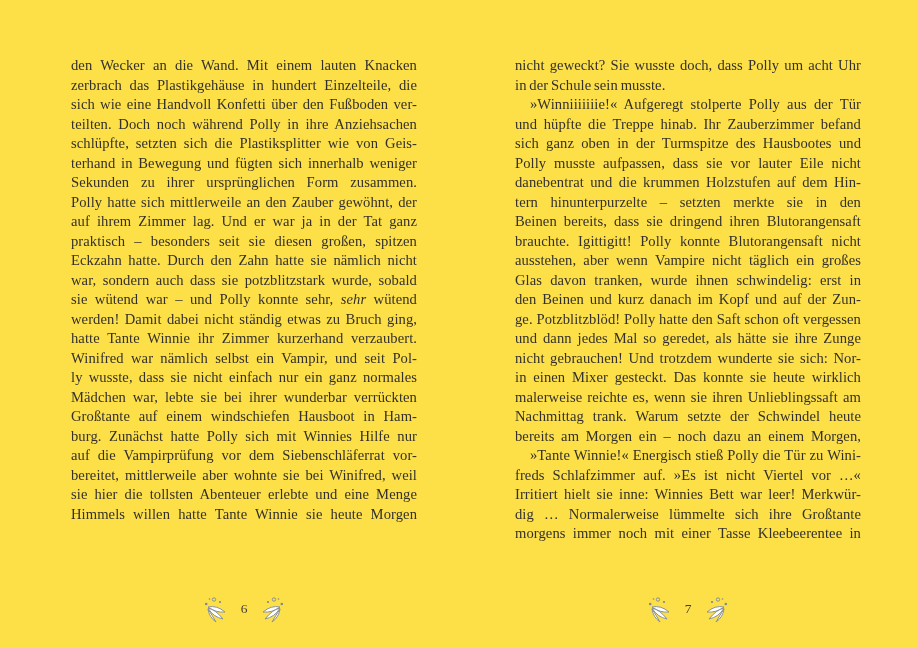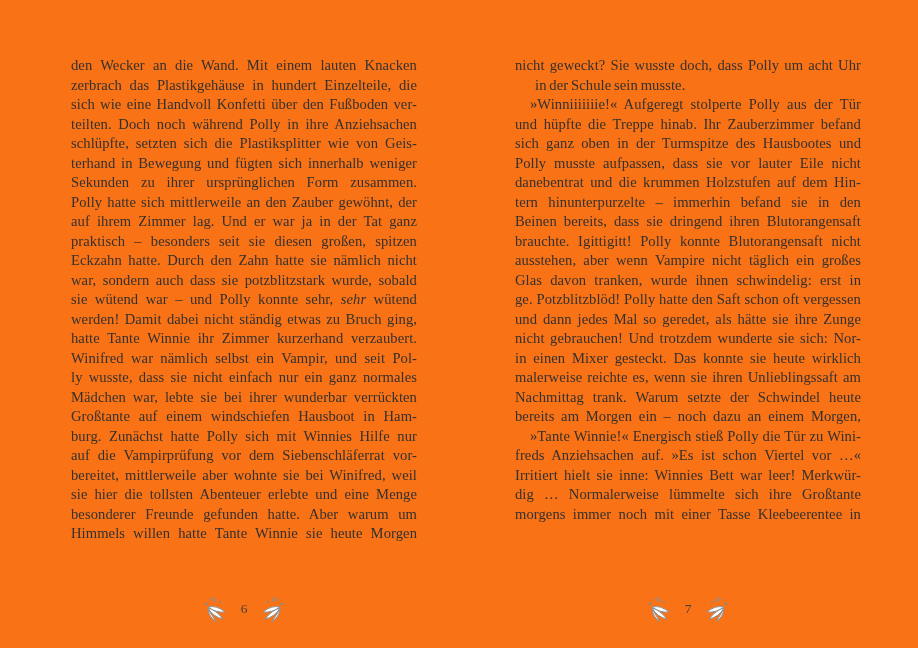--- a/index.html
+++ b/index.html
@@ -4,41 +4,41 @@
 <style>
   html, body { margin: 0; padding: 0; }
   body {
     width: 918px; height: 648px;
     background: #ffffff;
     font-family: "Liberation Serif", "DejaVu Serif", serif;
     color: #33302e;
     position: relative;
     overflow: hidden;
   }
-  .spread { position: absolute; inset: 0; background: #f97316; }
+  .spread { position: absolute; inset: 0; background: #fde047; }
   .text-col {
     position: absolute;
     top: 56px;
     width: 346px;
   }
   .col-left  { left: 71px; }
   .col-right { left: 515px; }
   .line {
     font-size: 14.6px;
     line-height: 19.5px;
     height: 19.5px;
     overflow: hidden;
     text-align: justify;
     text-align-last: justify;
     text-justify: inter-word;
     word-spacing: -0.06em;
     letter-spacing: 0.005em;
     white-space: normal;
   }
-  .line.para-end { text-align-last: left; margin-left: 20px; }
+  .line.para-end { text-align-last: left; }
   .line.indent { text-indent: 15px; }
   .line i { font-style: italic; }
   .page-footer {
     position: absolute;
     top: 592px;
     width: 346px;
     height: 36px;
     display: flex;
     align-items: center;
     justify-content: center;
@@ -77,46 +77,46 @@
       <div class="line">werden! Damit dabei nicht ständig etwas zu Bruch ging,</div>
       <div class="line">hatte Tante Winnie ihr Zimmer kurzerhand verzaubert.</div>
       <div class="line">Winifred war nämlich selbst ein Vampir, und seit Pol-</div>
       <div class="line">ly wusste, dass sie nicht einfach nur ein ganz normales</div>
       <div class="line">Mädchen war, lebte sie bei ihrer wunderbar verrückten</div>
       <div class="line">Großtante auf einem windschiefen Hausboot in Ham-</div>
       <div class="line">burg. Zunächst hatte Polly sich mit Winnies Hilfe nur</div>
       <div class="line">auf die Vampirprüfung vor dem Siebenschläferrat vor-</div>
       <div class="line">bereitet, mittlerweile aber wohnte sie bei Winifred, weil</div>
       <div class="line">sie hier die tollsten Abenteuer erlebte und eine Menge</div>
-      <div class="line">besonderer Freunde gefunden hatte. Aber warum um</div>
       <div class="line">Himmels willen hatte Tante Winnie sie heute Morgen</div>
     </div>
 
   <div class="text-col col-right">
       <div class="line">nicht geweckt? Sie wusste doch, dass Polly um acht Uhr</div>
       <div class="line para-end">in der Schule sein musste.</div>
       <div class="line indent">»Winniiiiiiie!« Aufgeregt stolperte Polly aus der Tür</div>
       <div class="line">und hüpfte die Treppe hinab. Ihr Zauberzimmer befand</div>
       <div class="line">sich ganz oben in der Turmspitze des Hausbootes und</div>
       <div class="line">Polly musste aufpassen, dass sie vor lauter Eile nicht</div>
       <div class="line">danebentrat und die krummen Holzstufen auf dem Hin-</div>
-      <div class="line">tern hinunterpurzelte – immerhin befand sie in den</div>
+      <div class="line">tern hinunterpurzelte – setzten merkte sie in den</div>
       <div class="line">Beinen bereits, dass sie dringend ihren Blutorangensaft</div>
       <div class="line">brauchte. Igittigitt! Polly konnte Blutorangensaft nicht</div>
       <div class="line">ausstehen, aber wenn Vampire nicht täglich ein großes</div>
       <div class="line">Glas davon tranken, wurde ihnen schwindelig: erst in</div>
+      <div class="line">den Beinen und kurz danach im Kopf und auf der Zun-</div>
       <div class="line">ge. Potzblitzblöd! Polly hatte den Saft schon oft vergessen</div>
       <div class="line">und dann jedes Mal so geredet, als hätte sie ihre Zunge</div>
       <div class="line">nicht gebrauchen! Und trotzdem wunderte sie sich: Nor-</div>
       <div class="line">in einen Mixer gesteckt. Das konnte sie heute wirklich</div>
       <div class="line">malerweise reichte es, wenn sie ihren Unlieblingssaft am</div>
       <div class="line">Nachmittag trank. Warum setzte der Schwindel heute</div>
       <div class="line">bereits am Morgen ein – noch dazu an einem Morgen,</div>
       <div class="line indent">»Tante Winnie!« Energisch stieß Polly die Tür zu Wini-</div>
-      <div class="line">freds Anziehsachen auf. »Es ist schon Viertel vor …«</div>
+      <div class="line">freds Schlafzimmer auf. »Es ist nicht Viertel vor …«</div>
       <div class="line">Irritiert hielt sie inne: Winnies Bett war leer! Merkwür-</div>
       <div class="line">dig … Normalerweise lümmelte sich ihre Großtante</div>
       <div class="line">morgens immer noch mit einer Tasse Kleebeerentee in</div>
     </div>
 
   <div class="page-footer footer-left">
     <svg class="sprig" viewBox="0 0 27 29">
       <g stroke="#8a9297" stroke-width="1" fill="none">
         <path d="M5,11 Q14,9 22,16 Q13,17 5,11 Z" fill="#ffffff"></path>
         <path d="M5,12 Q13,14 20,23 Q10,21 5,12 Z" fill="#ffffff"></path>

